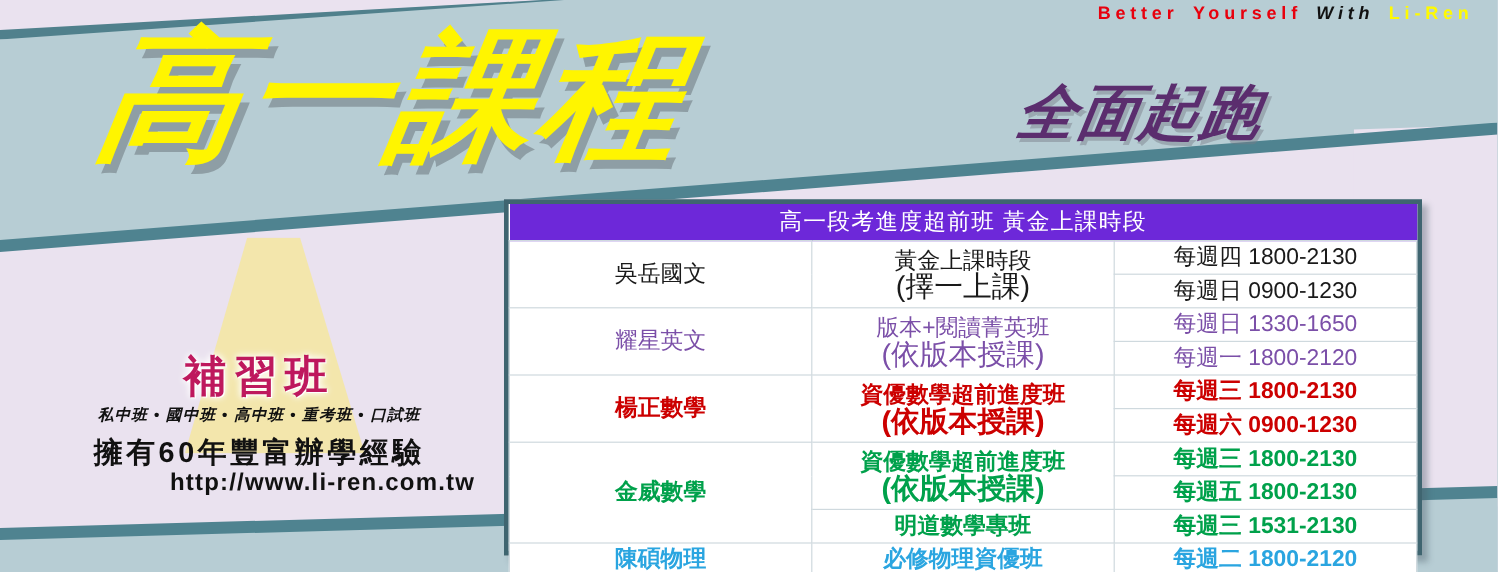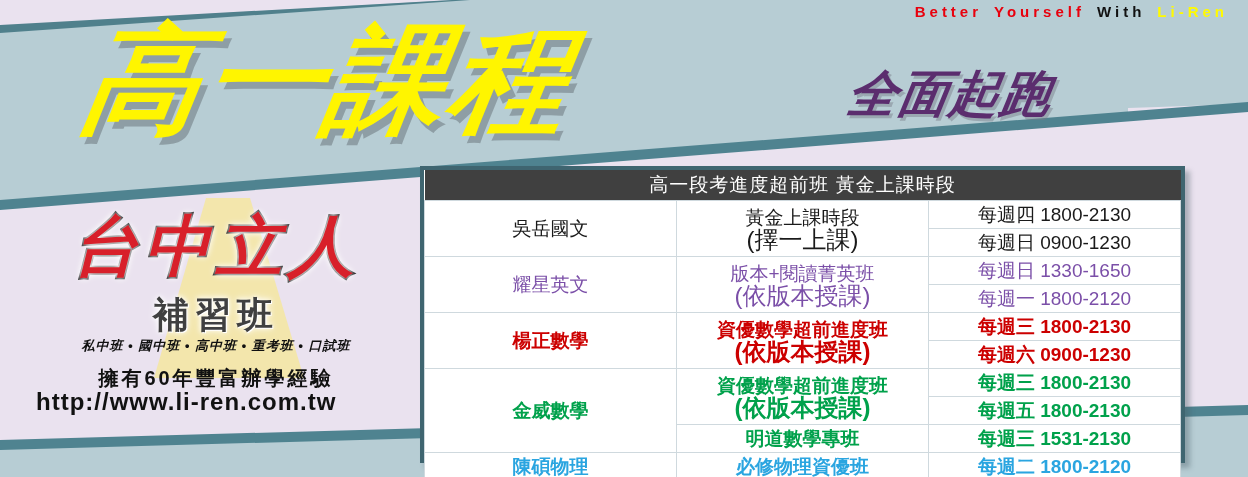--- a/index.html
+++ b/index.html
@@ -64,21 +64,21 @@
     clip-path:polygon(0 4px,120px 0,120px 310px,0 316px);
   }
 
   
   .tagline{
     position:absolute;top:3px;right:8px;
     font-size:15px;font-weight:bold;letter-spacing:4px;
     white-space:nowrap;line-height:18px;
   }
   .tagline .w1,.tagline .w2{color:#e8000d;}
-  .tagline .w3{color:#111111;}
+  .tagline .w3{color:#111111;font-style:italic;}
   .tagline .w4{color:#fffa00;}
   .tagline span{margin-right:12px;}
 
   
   .headline{
     position:absolute;left:84px;top:16px;
     font-family:"DejaVu Sans","Liberation Sans",sans-serif;
     font-size:118px;font-weight:bold;font-style:italic;
     color:#fff500;letter-spacing:4px;line-height:128px;
     white-space:nowrap;
@@ -110,54 +110,54 @@
     font-family:"DejaVu Sans","Liberation Sans",sans-serif;
     font-size:66px;font-weight:bold;font-style:italic;
     color:#d8202a;letter-spacing:6px;line-height:74px;white-space:nowrap;
     -webkit-text-stroke:3px #111;
     paint-order:stroke fill;
     text-shadow:0 0 6px #fff,0 0 9px #fff;
   }
   .logo-sub{
     position:absolute;left:0;top:96px;width:360px;text-align:center;
     font-family:"DejaVu Sans","Liberation Sans",sans-serif;
-    font-size:36px;font-weight:bold;color:#404040;letter-spacing:6px;
+    font-size:36px;font-weight:bold;color:#be185d;letter-spacing:6px;
     line-height:42px;white-space:nowrap;
     text-shadow:0 0 5px #fff,0 0 8px #fff,1px 1px 0 #fff;
   }
   .logo-tags{
     position:absolute;left:0;top:140px;width:360px;text-align:center;
     font-size:13px;font-weight:bold;color:#111;letter-spacing:1px;
     line-height:16px;white-space:nowrap;font-style:italic;
   }
   .logo-exp{
     position:absolute;left:0;top:168px;width:360px;text-align:center;
-    font-size:20px;font-weight:bold;color:#111;letter-spacing:3px;
+    font-size:24px;font-weight:bold;color:#111;letter-spacing:3px;
     line-height:24px;white-space:nowrap;
   }
   .logo-url{
-    position:absolute;left:0;top:192px;width:360px;text-align:left;
-    font-size:24px;font-weight:bold;color:#111;letter-spacing:1px;
+    position:absolute;left:0;top:192px;width:360px;text-align:right;
+    font-size:20px;font-weight:bold;color:#111;letter-spacing:1px;
     line-height:24px;white-space:nowrap;
   }
 
   
   .table-wrap{
     position:absolute;left:420px;top:166px;width:765px;height:297px;
     border:4px solid #3f6570;
     background:#ffffff;
     box-shadow:5px 5px 5px rgba(70,90,100,.38);
     box-sizing:border-box;
   }
   table.sched{
     width:100%;height:100%;border-collapse:collapse;
     table-layout:fixed;background:#fff;
   }
   table.sched th.head{
-    background:#404040;color:#ffffff;
+    background:#6d28d9;color:#ffffff;
     font-size:19px;font-weight:normal;letter-spacing:1px;
     height:30px;padding:0;text-align:center;
     border:none;
   }
   table.sched td{
     border:1px solid #cfd9de;
     font-size:19px;text-align:center;padding:2px 4px;
     line-height:23px;vertical-align:middle;
   }
   td.c-teacher{width:125px;}
@@ -191,21 +191,20 @@
 
   <div class="tagline">
     <span class="w1">Better</span><span class="w2">Yourself</span><span class="w3">With</span><span class="w4">Li-Ren</span>
   </div>
 
   <div class="headline">高一課程</div>
   <div class="subhead">全面起跑</div>
 
   <div class="logo">
     <div class="logo-beam"></div>
-    <div class="logo-main">台中立人</div>
     <div class="logo-sub">補習班</div>
     <div class="logo-tags">私中班 • 國中班 • 高中班 • 重考班 • 口試班</div>
     <div class="logo-exp">擁有60年豐富辦學經驗</div>
     <div class="logo-url">http://www.li-ren.com.tw</div>
   </div>
 
   <div class="table-wrap">
     <table class="sched">
       <tbody>
         <tr>

